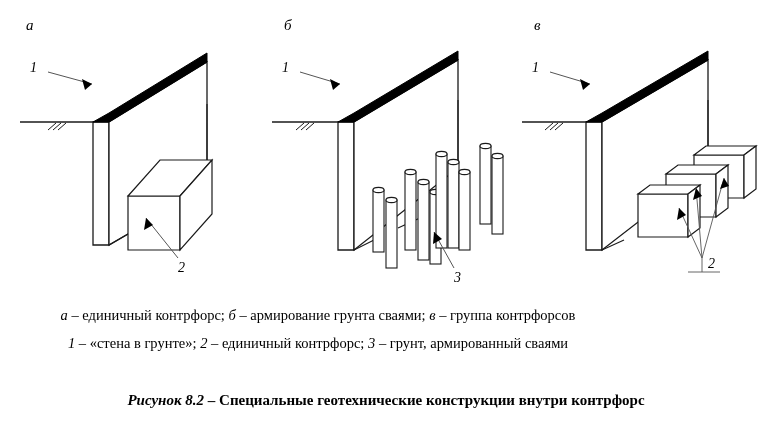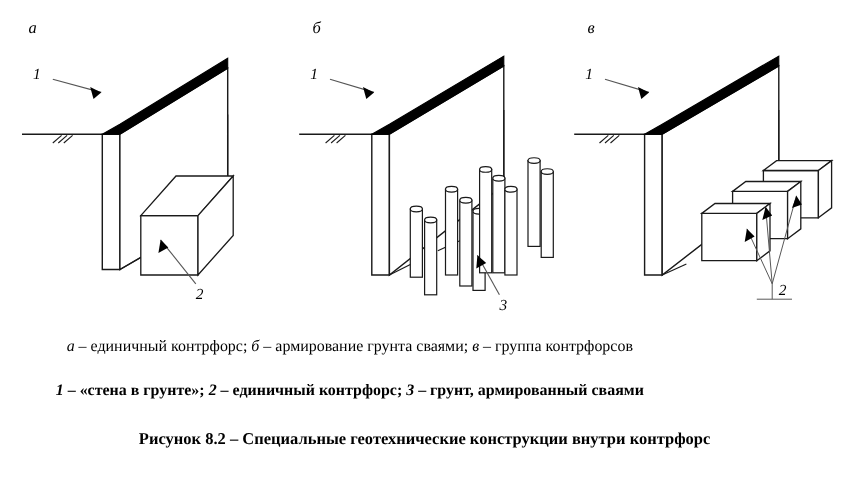--- a/index.html
+++ b/index.html
@@ -54,37 +54,38 @@
 
   .caption-line {
     text-align: center;
     font-size: 14.5px;
     line-height: 1.35;
     color: #000;
     white-space: nowrap;
   }
 
   #caption-line-1 { margin-top: 10px; }
-  #caption-line-2 { margin-top: 20px; font-weight: bold; }
+  #caption-line-2 { margin-top: 8px; }
 
   .caption-line i {
     font-style: italic;
   }
 
   #figure-title {
     position: absolute;
     left: 0;
     top: 392px;
     width: 772px;
     text-align: center;
     font-size: 15px;
     font-weight: bold;
     white-space: nowrap;
   }
   #figure-title .fig-num {
+    font-style: italic;
   }
 </style>
 </head>
 <body>
 
 <div id="figure-root">
 
   <svg id="panel-a-svg" class="panel-svg" viewBox="0 0 262 292">
 
     <text x="26" y="30" class="panel-letter">а</text>

